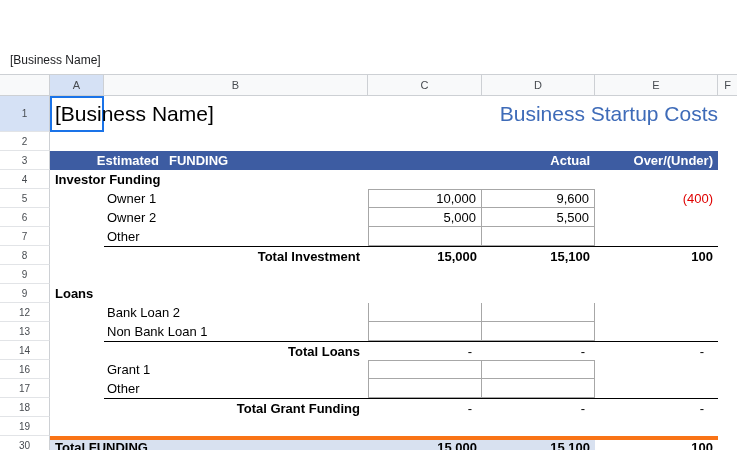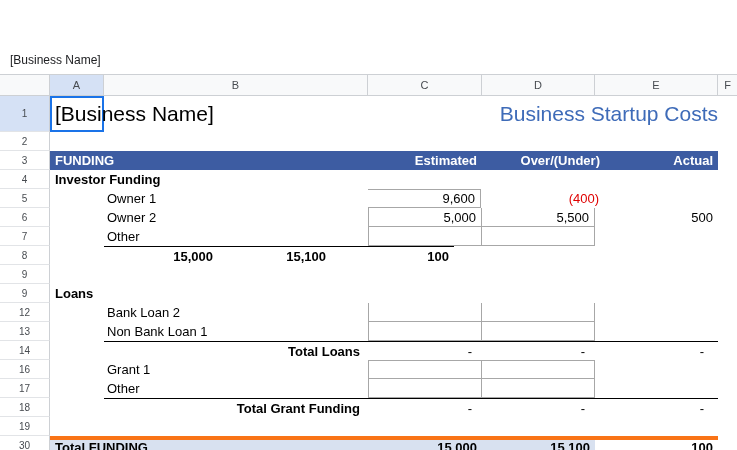--- a/index.html
+++ b/index.html
@@ -85,59 +85,60 @@
       <div class="titletext">Business Startup Costs</div>
     </div>
   </div>
 
   <div class="row">
     <div class="rownum">2</div>
   </div>
 
   <div class="row">
     <div class="rownum">3</div>
+    <div class="cell c band right">Estimated</div>
     <div class="cell ab band sec">FUNDING</div>
-    <div class="cell c band right">Estimated</div>
+    <div class="cell d band right">Actual</div>
     <div class="cell e band right">Over/(Under)</div>
-    <div class="cell d band right">Actual</div>
   </div>
 
   <div class="row">
     <div class="rownum">4</div>
     <div class="cell ab sec">Investor Funding</div>
   </div>
 
   <div class="row">
     <div class="rownum">5</div>
     <div class="cell a"></div>
     <div class="cell b lbl">Owner 1</div>
+    <div class="cell c right box">10,000</div>
     <div class="cell d right box nl">9,600</div>
     <div class="cell e right neg">(400)</div>
   </div>
 
   <div class="row">
     <div class="rownum">6</div>
     <div class="cell a"></div>
     <div class="cell b lbl">Owner 2</div>
     <div class="cell c right box nt">5,000</div>
     <div class="cell d right box nt nl">5,500</div>
-    <div class="cell e right">500</div>
   </div>
 
   <div class="row">
     <div class="rownum">7</div>
     <div class="cell a"></div>
     <div class="cell b lbl">Other</div>
     <div class="cell c box nt"></div>
     <div class="cell d box nt nl"></div>
   </div>
 
   <div class="row">
     <div class="rownum">8</div>
     <div class="cell a"></div>
+    <div class="cell b rlbl totline">Total Investment</div>
     <div class="cell c right bold totline">15,000</div>
     <div class="cell d right bold totline">15,100</div>
     <div class="cell e right bold totline">100</div>
   </div>
 
   <div class="row">
     <div class="rownum">9</div>
   </div>
 
   <div class="row">

